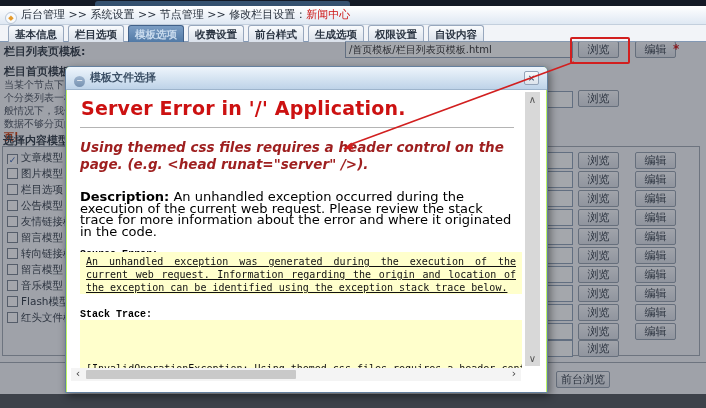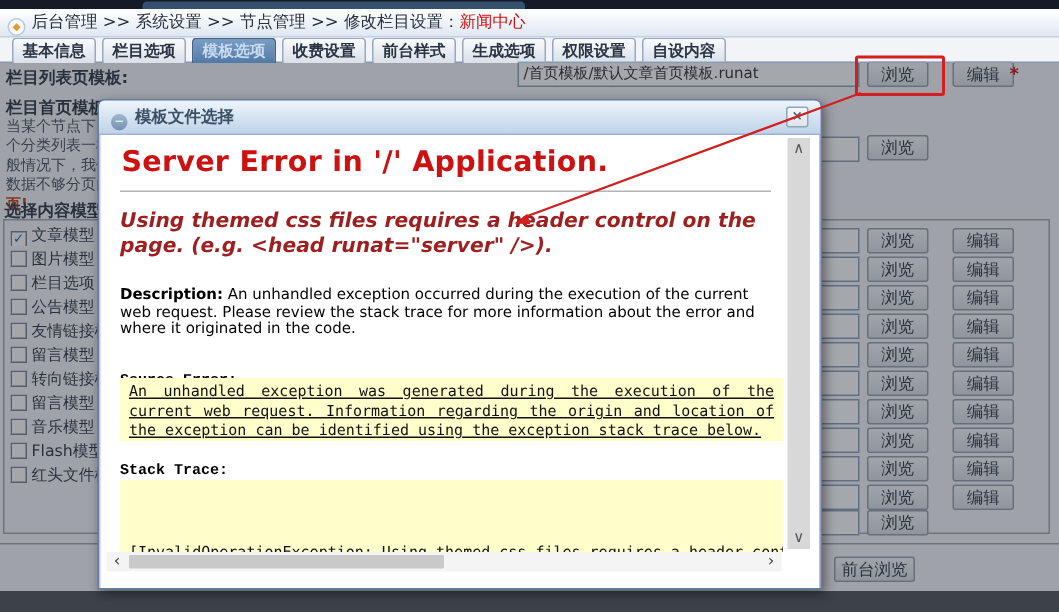--- a/index.html
+++ b/index.html
@@ -47,40 +47,40 @@
   .cb { display:inline-block; width:11px; height:11px; background:#fbfcfd; border:1px solid #6f7a88;
     margin-right:3px; vertical-align:-2px; text-align:center; line-height:10px;
     font-size:9px; font-weight:bold; color:#2753a8; cursor:pointer; }
   .divider { position:absolute; left:0; top:362px; width:706px; height:1px; background:#9aa2ad; }
   .bottom-strip { position:absolute; left:0; top:394px; width:706px; height:14px; background:#45494f; }
   
   .overlay { position:absolute; left:0; top:42px; width:706px; height:366px;
     background:rgba(52,58,68,0.44); z-index:5; }
   
   .modal { position:absolute; left:65px; top:66px; width:483px; height:327px; z-index:10;
-    background:#c4b5fd; border:1px solid #64809f; border-radius:5px 5px 0 0;
+    background:#bef264; border:1px solid #64809f; border-radius:5px 5px 0 0;
     box-shadow:2px 3px 8px rgba(0,0,0,0.45); }
   .modal-title { position:absolute; left:0; top:0; width:100%; height:23px;
     background:linear-gradient(#eef5fc,#bed3e8); border-bottom:1px solid #9db4cc;
     border-radius:4px 4px 0 0; line-height:22px; }
   .modal-title .mico { display:inline-block; width:11px; height:11px; border-radius:50%;
     background:linear-gradient(#9fb6d0,#7691b0); color:#fff; font-size:8px; line-height:10px;
     text-align:center; margin:0 5px 0 8px; vertical-align:-2px; }
   .modal-title .mtxt { font-weight:bold; font-size:11px; color:#3c5066; }
   .modal-close { position:absolute; right:8px; top:4px; width:15px; height:14px;
     background:linear-gradient(#f5f8fb,#dde4ec); border:1px solid #93a3b8; border-radius:2px;
     text-align:center; line-height:12px; font-size:9px; font-weight:bold; color:#4e5e76; cursor:pointer; }
   .modal-body { position:absolute; left:1px; top:23px; width:479px; height:302px;
     background:#fff; overflow:hidden; }
   .err-h1 { position:absolute; left:14px; top:7px; width:440px; font-size:19px;
     font-weight:600; color:#cc1111; letter-spacing:0.2px; }
   .err-hr { position:absolute; left:13px; top:37px; width:434px; height:1px; background:#b4b4b4; }
   .err-h2 { position:absolute; left:13px; top:49px; width:442px; font-size:13.5px; line-height:17px;
     font-style:italic; font-weight:bold; color:#9e1f1f; }
-  .err-p { position:absolute; left:13px; width:438px; font-size:10px; line-height:11.5px; color:#000; }
+  .err-p { position:absolute; left:13px; width:438px; font-size:13px; line-height:11.5px; color:#000; }
   .err-p b { font-weight:bold; }
   .err-lab { position:absolute; left:13px; font-size:10px; font-weight:bold; color:#000;font-family:Liberation Mono, monospace; }
   .ybox { position:absolute; left:13px; width:442px; background:#ffffcc;
     font-family:"DejaVu Sans Mono","Liberation Mono",monospace; font-size:10px; line-height:13px;
     color:#111; padding:3px 6px; overflow:hidden; text-align:justify; }
   .vscroll { position:absolute; left:458px; top:2px; width:15px; height:274px; background:#d8d8d8; }
   .vscroll .arr { position:absolute; left:0; width:15px; text-align:center; font-size:10px; color:#555; cursor:pointer; }
   .hscroll { position:absolute; left:4px; top:278px; width:450px; height:13px; background:#f4f4f4; }
   .hscroll .arr { position:absolute; top:0; height:13px; line-height:12px; font-size:11px; color:#444;
     width:12px; text-align:center; cursor:pointer; }
@@ -107,21 +107,21 @@
   <div class="tab" style="left:8px">基本信息</div>
   <div class="tab" style="left:68px">栏目选项</div>
   <div class="tab active" style="left:128px">模板选项</div>
   <div class="tab" style="left:188px">收费设置</div>
   <div class="tab" style="left:248px">前台样式</div>
   <div class="tab" style="left:308px">生成选项</div>
   <div class="tab" style="left:368px">权限设置</div>
   <div class="tab" style="left:428px">自设内容</div>
 
   <div class="lbl" style="left:4px; top:44px;text-align:right;">栏目列表页模板:</div>
-  <div class="input" style="left:345px; top:41px; width:228px;">/首页模板/默认文章首页模板.runat</div>
+  <div class="input" style="left:345px; top:41px; width:228px;">/首页模板/栏目列表页模板.html</div>
   <div class="btn" style="left:578px; top:41px;">浏览</div>
   <div class="btn" style="left:635px; top:41px;">编辑</div>
   <div class="req" style="left:673px; top:42px;">*</div>
 
   <div class="lbl" style="left:4px; top:64px;">栏目首页模板:</div>
   <div class="input" style="left:345px; top:91px; width:228px;"></div>
   <div class="btn" style="left:578px; top:90px;">浏览</div>
 
   <div class="hint">
     <div>当某个节点下</div>

